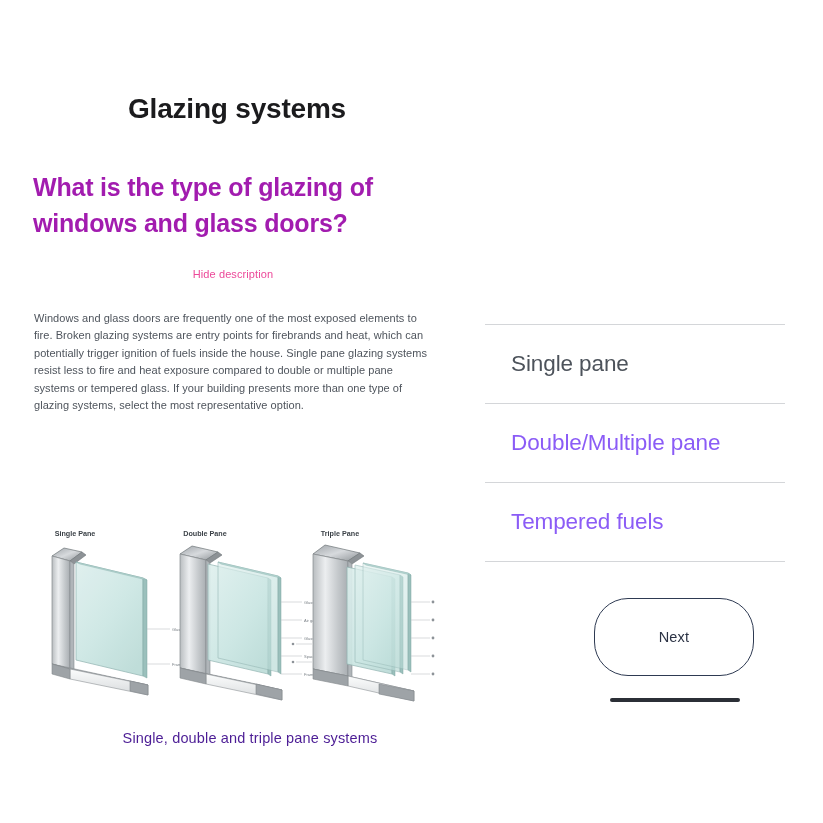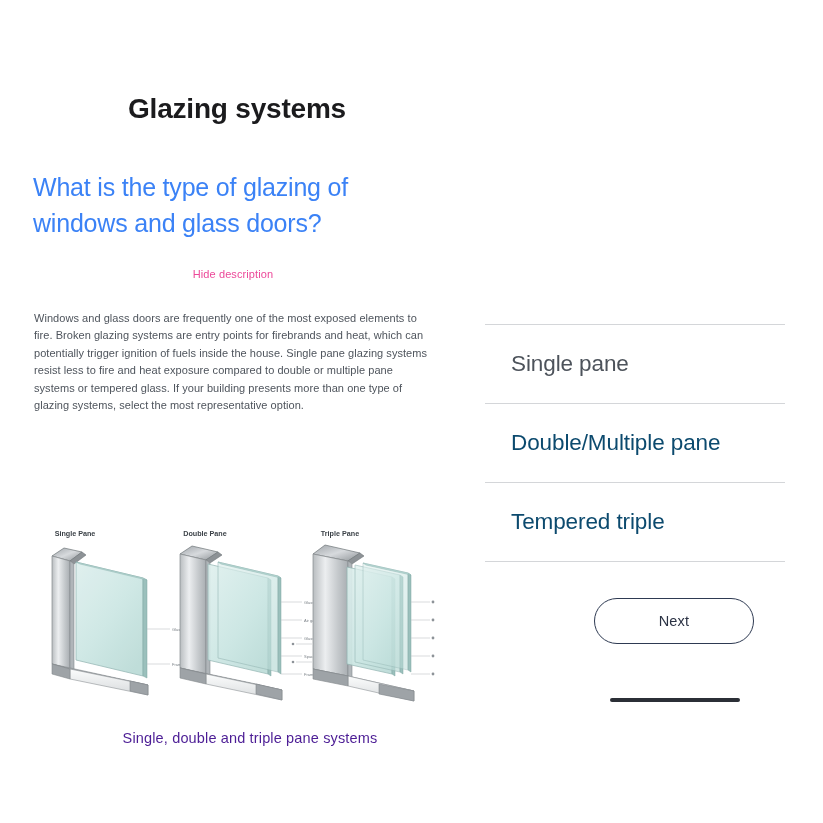--- a/index.html
+++ b/index.html
@@ -39,23 +39,23 @@
     text-align: center;
   }
 
   
   .question {
     position: absolute;
     left: 33px;
     top: 170px;
     width: 400px;
     font-size: 25px;
-    font-weight: normal;
+    font-weight: bold;
     line-height: 1.42;
-    color: #3b82f6;
+    color: #a21caf;
     letter-spacing: -0.2px;
   }
 
   
   .hide-desc {
     position: absolute;
     left: 33px;
     top: 268px;
     width: 400px;
     text-align: center;
@@ -114,36 +114,36 @@
     background: #d4d6d9;
     width: 100%;
   }
   .answer-option {
     height: 78px;
     display: flex;
     align-items: center;
     padding-left: 26px;
     box-sizing: border-box;
     font-size: 22.5px;
-    color: #0c4a6e;
+    color: #8b5cf6;
     letter-spacing: -0.1px;
     cursor: pointer;
     white-space: nowrap;
   }
   .answer-option.muted {
     color: #4d535b;
   }
 
   
   .next-button {
     position: absolute;
     left: 594px;
     top: 598px;
     width: 160px;
-    height: 46px;
+    height: 78px;
     border: 1.6px solid #2e3a52;
     border-radius: 34px;
     background: #ffffff;
     display: flex;
     align-items: center;
     justify-content: center;
     font-size: 14.5px;
     color: #2b3244;
     letter-spacing: 0.2px;
     cursor: pointer;
@@ -313,21 +313,21 @@
 
     <div class="answer-sep"></div>
 
     <div class="answer-option">
       <span>Double/Multiple pane</span>
     </div>
 
     <div class="answer-sep"></div>
 
     <div class="answer-option">
-      <span>Tempered triple</span>
+      <span>Tempered fuels</span>
     </div>
 
     <div class="answer-sep"></div>
   </div>
 
   <div class="next-button">
     <span>Next</span>
   </div>
 
   <div class="home-bar"></div>

